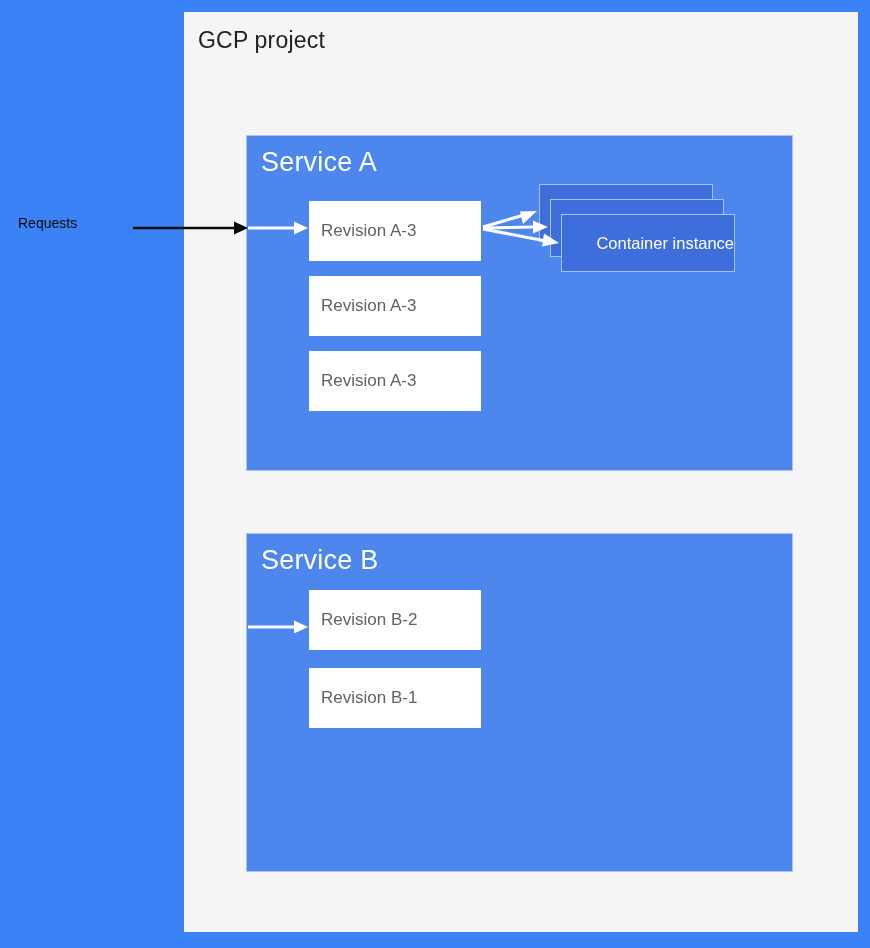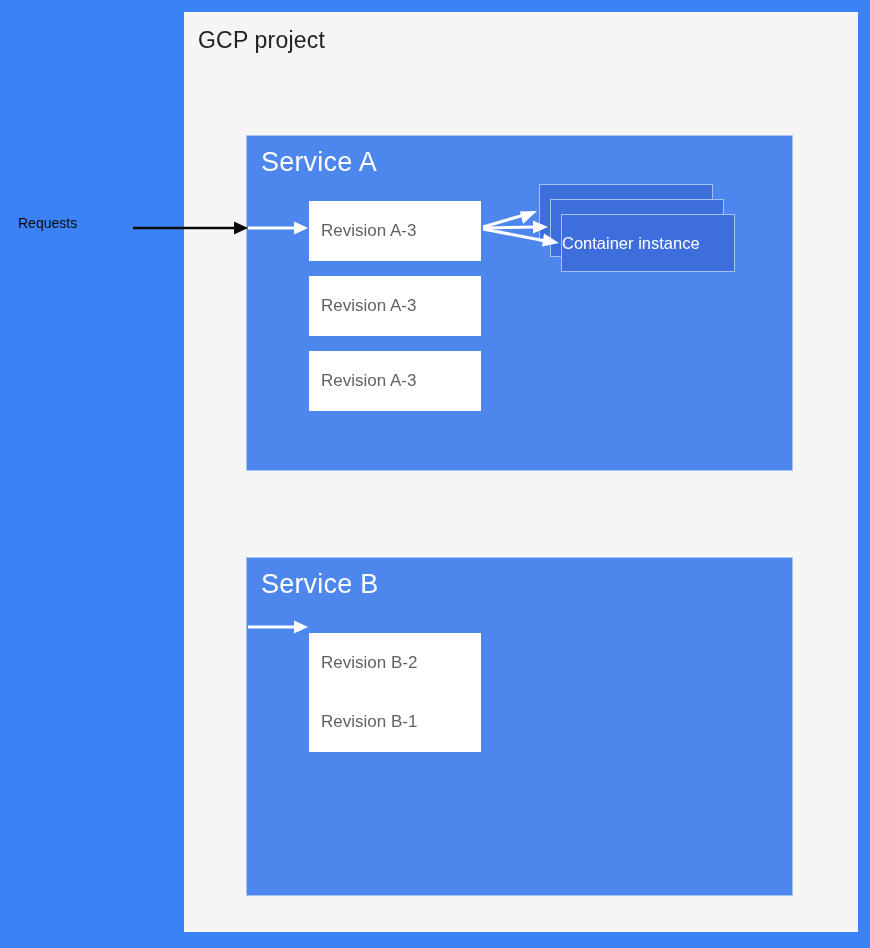--- a/index.html
+++ b/index.html
@@ -38,21 +38,21 @@
     font-size: 14px;
     color: var(--arrow-black, #0b0b0b);
   }
   .service-box {
     position: absolute;
     box-sizing: border-box;
     background: var(--service-blue, #4d86ec);
     border: 1.5px solid var(--service-border, #a9c3f3);
   }
   .service-a { left: 246px; top: 135px; width: 547px; height: 336px; }
-  .service-b { left: 246px; top: 533px; width: 547px; height: 339px; margin-top: 24px; }
+  .service-b { left: 246px; top: 533px; width: 547px; height: 339px; }
   .service-title {
     position: absolute;
     left: 14px;
     top: 11px;
     font-size: 27px;
     letter-spacing: 0.2px;
     color: #ffffff;
   }
   .revision-box {
     position: absolute;
@@ -64,32 +64,32 @@
     align-items: center;
   }
   .revision-label {
     padding-left: 12px;
     font-size: 17px;
     color: var(--revision-text, #5f6368);
   }
   .rev-0 { top: 65px; }
   .rev-1 { top: 140px; }
   .rev-2 { top: 215px; }
-  .rev-b-0 { top: 75px; }
+  .rev-b-0 { top: 56px; }
   .rev-b-1 { top: 134px; }
   .container-box {
     position: absolute;
     box-sizing: border-box;
     width: 174px;
     height: 58px;
     background: var(--container-blue, #3d6edb);
     border: 1.5px solid var(--container-border, #a6c0f0);
     display: flex;
     align-items: center;
-    justify-content: flex-start;
+    justify-content: flex-end;
   }
   .stack-back  { left: 539px; top: 184px; }
   .stack-mid   { left: 550px; top: 199px; }
   .stack-front { left: 561px; top: 214px; }
   .container-label {
     font-size: 16.5px;
     color: #ffffff;
     white-space: nowrap;
   }
   .arrows-layer {

